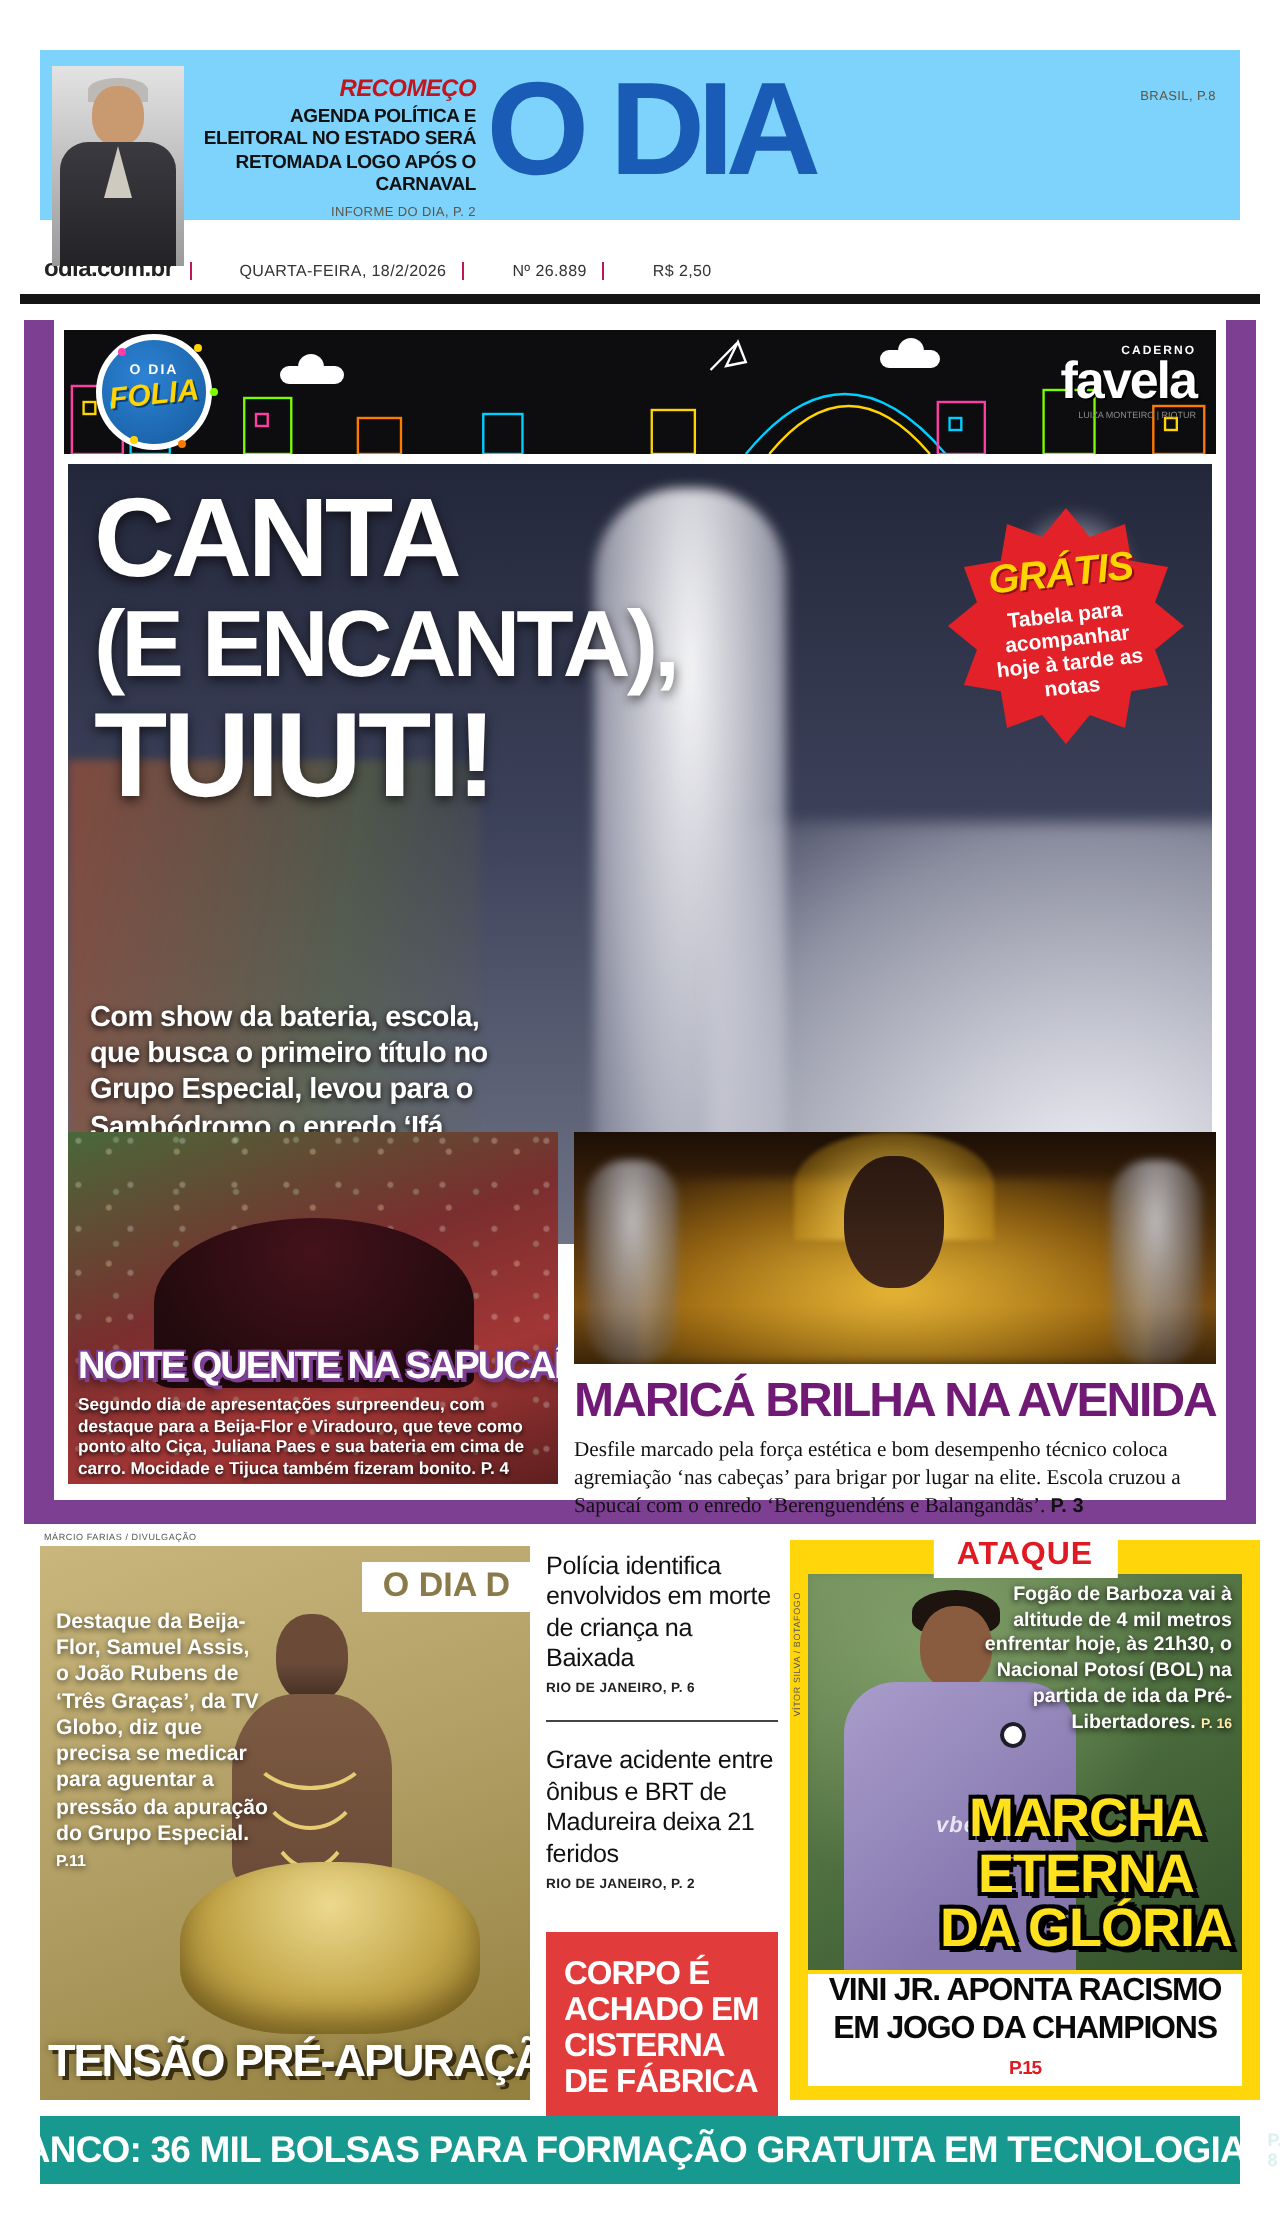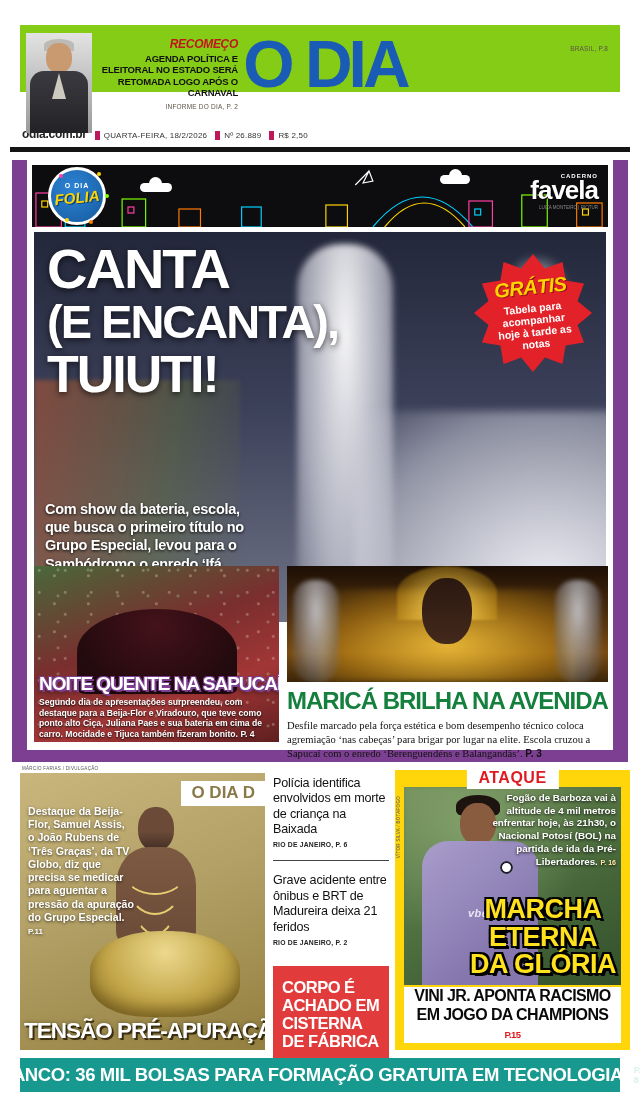--- a/index.html
+++ b/index.html
@@ -1,39 +1,39 @@
 <!DOCTYPE html>
 <html><head>
 <meta charset="utf-8">
 <style>
   *{margin:0;padding:0;box-sizing:border-box}
   html,body{width:640px;background:#fff}
   body{font-family:"Liberation Sans",sans-serif;position:relative;height:1110px;overflow:hidden}
 
   
-  .masthead{position:absolute;left:20px;top:25px;width:600px;height:67px;background:#84cc16}
+  .masthead{position:absolute;left:20px;top:25px;width:600px;height:85px;background:#7dd3fc}
   .columnist{position:absolute;left:6px;top:8px;width:66px;height:100px;background:linear-gradient(#e3e3e3,#9a9a9a);overflow:hidden;z-index:3}
   .c-head{position:absolute;left:20px;top:10px;width:26px;height:30px;background:#c9996f;border-radius:46%}
   .c-hair{position:absolute;left:18px;top:6px;width:30px;height:12px;background:#bdb9b4;border-radius:50% 50% 0 0}
   .c-body{position:absolute;left:4px;top:38px;width:58px;height:62px;background:linear-gradient(#3a3a40,#232327);border-radius:14px 14px 0 0}
   .c-shirt{position:absolute;left:26px;top:40px;width:14px;height:26px;background:#cfcabf;clip-path:polygon(50% 0,0 100%,100% 100%)}
   .mh-left{position:absolute;left:78px;top:12px;width:140px;text-align:right}
   .kicker{color:#C3161C;font-style:italic;font-weight:bold;font-size:12px;letter-spacing:-.3px}
   .mh-left-headline{color:#111;font-weight:bold;font-size:9.5px;line-height:1.2;margin-top:2px;letter-spacing:-.2px}
   .mh-ref{color:#5d5647;font-size:6.5px;margin-top:4px;letter-spacing:.2px}
   .logo{position:absolute;left:50%;top:6px;transform:translateX(-47%);color:#1A5CB5;font-weight:bold;font-size:66px;letter-spacing:-4px;line-height:1}
   .mh-right{position:absolute;right:12px;top:14px;width:172px;text-align:right}
   .mh-right-headline{color:#C3161C;font-style:italic;font-weight:bold;font-size:13px;line-height:1.18;letter-spacing:-.4px}
   .mh-right .mh-ref{margin-top:6px}
 
   
   .dateline{position:absolute;left:22px;top:127px;display:flex;align-items:baseline;color:#222}
   .dl-site{font-weight:bold;font-size:12px;letter-spacing:-.3px}
   .dl-item{font-size:8px;letter-spacing:.2px;color:#333}
-  .dl-item+ .dl-item, .dl-site + .dl-item{border-left:5px solid #be185d;padding-left:4px;margin-left:8px}
+  .dl-item+ .dl-item, .dl-site + .dl-item{border-left:1px solid #be185d;padding-left:24px;margin-left:8px}
 
   .toprule{position:absolute;left:10px;top:147px;width:620px;height:5px;background:#141414}
 
   
   .carnival{position:absolute;left:12px;top:160px;width:616px;height:602px;background:#fff;border-left:15px solid #7D3F92;border-right:15px solid #7D3F92;border-bottom:12px solid #7D3F92}
   .banner{position:absolute;left:5px;top:5px;right:5px;height:62px;background:#0d0d0f;overflow:hidden}
   .banner svg{position:absolute;inset:0;width:100%;height:100%}
   .banner-title{position:absolute;left:47%;top:50%;transform:translate(-50%,-50%);color:#fff;font-weight:bold;font-size:33px;letter-spacing:2px;white-space:nowrap;text-shadow:0 1px 2px #000}
   .cloud{position:absolute;height:9px;background:#fff;border-radius:9px}
   .cloud::before{content:"";position:absolute;left:9px;top:-6px;width:13px;height:13px;background:#fff;border-radius:50%}
@@ -45,21 +45,21 @@
   .favela-kicker{color:#fff;font-size:6px;letter-spacing:1px;font-weight:bold}
   .favela-word{color:#fff;font-weight:bold;font-size:26px;letter-spacing:-1px;line-height:.9;text-shadow:1px 1px 0 #000}
   .favela-credit{color:#8a8a8a;font-size:4.5px;margin-top:3px}
 
   .mainphoto{position:absolute;left:7px;top:72px;right:7px;height:390px;background:linear-gradient(180deg,#23273a 0%,#3c415a 45%,#6e7386 100%);overflow:hidden}
   .crowdL{position:absolute;left:0;top:38%;width:36%;height:62%;background:linear-gradient(100deg,rgba(146,78,58,.8),rgba(96,104,62,.55) 60%,transparent);filter:blur(2px)}
   .float1{position:absolute;left:46%;top:3%;width:96px;height:94%;background:radial-gradient(ellipse at 50% 25%,rgba(255,255,255,.95),rgba(222,222,232,.65) 60%,rgba(200,200,212,.15));filter:blur(3px);border-radius:44px}
   .float2{position:absolute;right:-4%;bottom:-4%;width:48%;height:58%;background:radial-gradient(ellipse at 70% 80%,rgba(246,246,252,.95),rgba(214,214,224,.5) 68%,transparent);filter:blur(4px)}
   .float3{position:absolute;right:6%;top:6%;width:70px;height:60px;background:radial-gradient(circle,rgba(240,240,248,.8),transparent 70%);filter:blur(3px)}
   .headline{position:absolute;left:13px;top:8px;color:#fff;font-weight:bold;line-height:1.04;text-shadow:0 2px 6px rgba(0,0,0,.65);letter-spacing:-2px}
-  .hl1{font-size:56px}.hl2{font-size:47px}.hl3{font-size:52px}
+  .hl1{font-size:56px}.hl2{font-size:47px}.hl3{font-size:60px}
   .gratis{position:absolute;right:14px;top:22px;width:118px;height:118px}
   .gratis svg{position:absolute;inset:0}
   .gratis-txt{position:absolute;inset:0;display:flex;flex-direction:column;align-items:center;justify-content:center;transform:rotate(-6deg);text-align:center}
   .gratis-title{color:#FFD400;font-weight:bold;font-style:italic;font-size:20px;letter-spacing:-.5px;text-shadow:1px 1px 0 #8f0f14}
   .gratis-sub{color:#fff;font-weight:bold;font-size:10.5px;line-height:1.15;width:84px;margin-top:3px}
   .deck{position:absolute;left:11px;bottom:12px;width:208px;color:#fff;font-weight:bold;font-size:14.5px;line-height:1.27;letter-spacing:-.3px;text-shadow:0 1px 3px rgba(0,0,0,.9)}
   .deck-ref{color:#FFD400;font-size:9px;letter-spacing:.3px}
   .pcredit{position:absolute;right:4px;bottom:2px;color:#ddd;font-size:5px;letter-spacing:.3px}
 
   .photorow{position:absolute;left:7px;top:406px;right:7px;height:176px;display:flex;gap:8px}
@@ -69,21 +69,21 @@
   .np-headline{position:absolute;left:5px;bottom:47px;color:#fff;font-weight:bold;font-size:19px;letter-spacing:-1px;white-space:nowrap;text-shadow:-1px -1px 0 #7D3F92,1px -1px 0 #7D3F92,-1px 1px 0 #7D3F92,2px 2px 0 #7D3F92,0 3px 5px rgba(0,0,0,.6)}
   .np-text{position:absolute;left:5px;right:4px;bottom:3px;color:#fff;font-weight:bold;font-size:8.6px;line-height:1.22;text-shadow:0 1px 2px rgba(0,0,0,.95)}
   .np-ref{font-weight:bold}
   .rightstory{position:relative;flex:1;height:176px}
   .maricaphoto{position:relative;width:100%;height:116px;background:linear-gradient(180deg,#1c0f06,#4a2c0c 40%,#7a4d12 75%,#3a2408);overflow:hidden}
   .gold1{position:absolute;left:10%;top:20%;width:80%;height:80%;background:radial-gradient(ellipse at 50% 60%,rgba(250,200,60,.85),rgba(212,150,23,.45) 60%,transparent);filter:blur(3px)}
   .statueL,.statueR{position:absolute;top:12%;width:46px;height:88%;background:radial-gradient(ellipse at 50% 30%,rgba(200,200,205,.9),rgba(120,120,130,.4) 70%,transparent);filter:blur(2px);border-radius:20px}
   .statueL{left:2%}.statueR{right:2%}
   .crownglow{position:absolute;left:50%;top:0;transform:translateX(-50%);width:100px;height:54px;background:radial-gradient(ellipse at 50% 80%,rgba(255,215,90,.95),rgba(212,160,30,.4) 70%,transparent);border-radius:50% 50% 0 0;filter:blur(1px)}
   .mhead{position:absolute;left:50%;top:12px;transform:translateX(-50%);width:50px;height:66px;background:linear-gradient(#2a1810,#44291c);border-radius:46%}
-  .marica-headline{color:#15803d;font-weight:bold;font-size:24px;letter-spacing:-1px;margin-top:5px;white-space:nowrap}
+  .marica-headline{color:#701a75;font-weight:bold;font-size:24px;letter-spacing:-1px;margin-top:5px;white-space:nowrap}
   .marica-text{font-family:"Liberation Serif",serif;font-size:10.6px;line-height:1.3;color:#111;margin-top:4px}
   .marica-ref{font-family:"Liberation Sans",sans-serif;font-weight:bold;font-size:10px}
 
   
   .diad-credit{position:absolute;left:22px;top:766px;font-size:4.5px;color:#555;letter-spacing:.3px}
   .diad{position:absolute;left:20px;top:773px;width:245px;height:277px;background:linear-gradient(160deg,#c8b67c 0%,#b3a066 45%,#93803f 100%);overflow:hidden}
   .diad-logo{position:absolute;right:0;top:8px;background:#fff;padding:2px 10px 3px;color:#8a7a4a;font-weight:bold;font-size:17px;letter-spacing:0}
   .dhead{position:absolute;left:118px;top:34px;width:36px;height:44px;background:linear-gradient(#6b4b38 55%,#3f2c22);border-radius:46%}
   .dtorso{position:absolute;left:96px;top:74px;width:80px;height:96px;background:linear-gradient(#7d5a42,#6b4b38);border-radius:40% 40% 12% 12%}
   .chain{position:absolute;border:2px solid transparent;border-bottom-color:#e6cc72;border-radius:50%}

